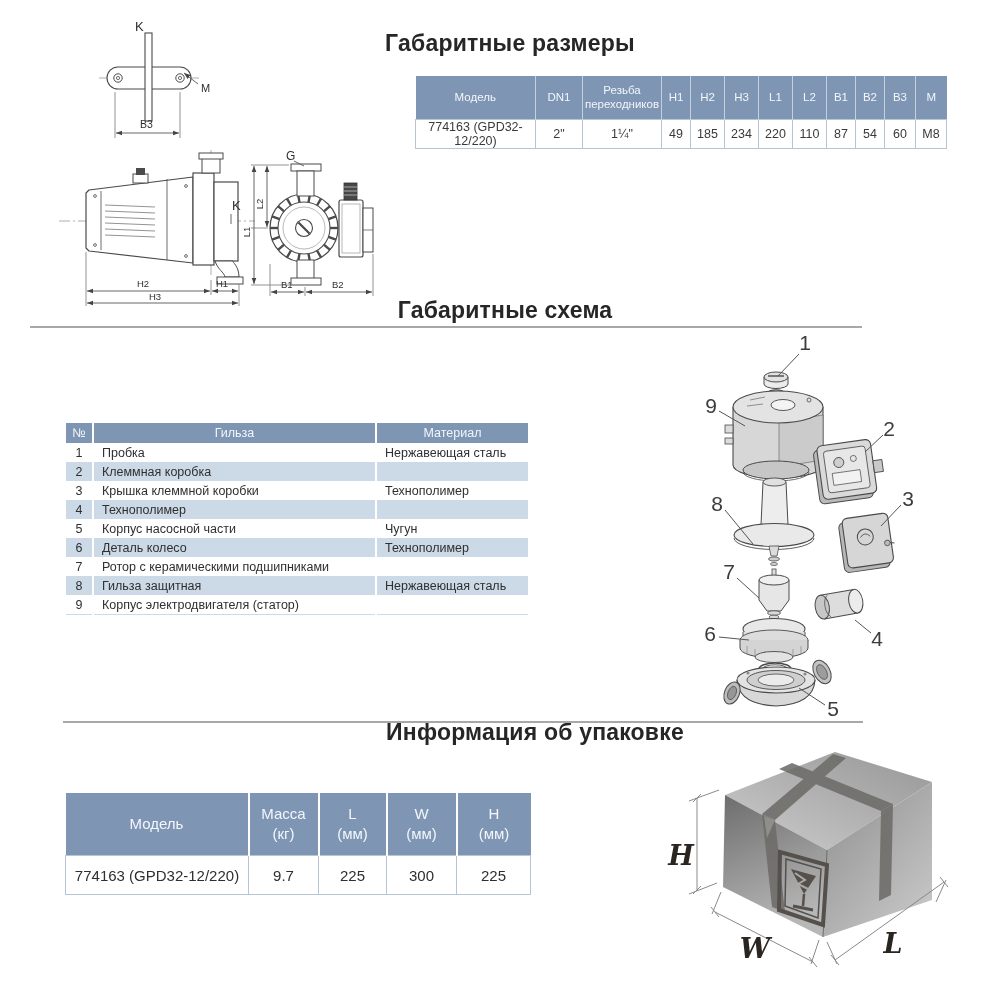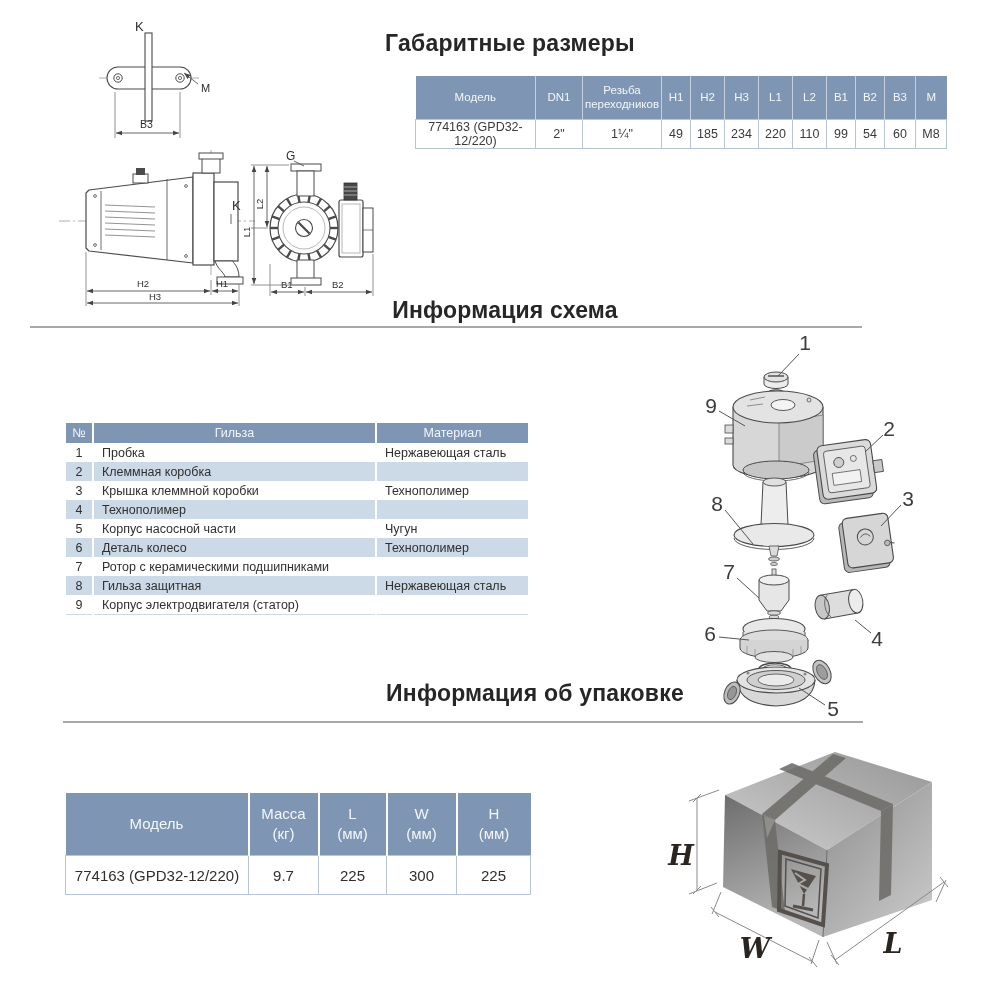--- a/index.html
+++ b/index.html
@@ -204,29 +204,29 @@
     </tr>
     <tr>
       <td>774163 (GPD32-12/220)</td>
       <td>2"</td>
       <td>1¼"</td>
       <td>49</td>
       <td>185</td>
       <td>234</td>
       <td>220</td>
       <td>110</td>
-      <td>99</td>
+      <td>87</td>
       <td>54</td>
       <td>60</td>
       <td>M8</td>
     </tr>
   </tbody>
     </table>
 
-  <div class="abs section-title" style="left:295px;top:297px;width:420px;">Информация схема</div>
+  <div class="abs section-title" style="left:295px;top:297px;width:420px;">Габаритные схема</div>
   <div class="abs divider" style="left:30px;top:326px;width:832px;"></div>
 
   <table class="parts-table abs" style="left:66px;top:423px;">
     <colgroup>
         <col style="width:27px">
         <col style="width:283px">
         <col style="width:152px">
       </colgroup>
     <tbody>
         <tr>
@@ -393,21 +393,21 @@
     <text x="16" y="81" class="expnum" text-anchor="middle">9</text>
     <text x="194" y="104" class="expnum" text-anchor="middle">2</text>
     <text x="22" y="179" class="expnum" text-anchor="middle">8</text>
     <text x="213" y="174" class="expnum" text-anchor="middle">3</text>
     <text x="34" y="247" class="expnum" text-anchor="middle">7</text>
     <text x="15" y="309" class="expnum" text-anchor="middle">6</text>
     <text x="182" y="314" class="expnum" text-anchor="middle">4</text>
     <text x="138" y="384" class="expnum" text-anchor="middle">5</text>
   </svg>
 
-  <div class="abs section-title" style="left:325px;top:680px;width:420px;">Информация об упаковке</div>
+  <div class="abs section-title" style="left:325px;top:719px;width:420px;">Информация об упаковке</div>
   <div class="abs divider" style="left:63px;top:721px;width:800px;"></div>
 
   <table class="pkg-table abs" style="left:65px;top:793px;">
     <colgroup>
         <col style="width:183px">
         <col style="width:70px">
         <col style="width:68px">
         <col style="width:70px">
         <col style="width:74px">
       </colgroup>

